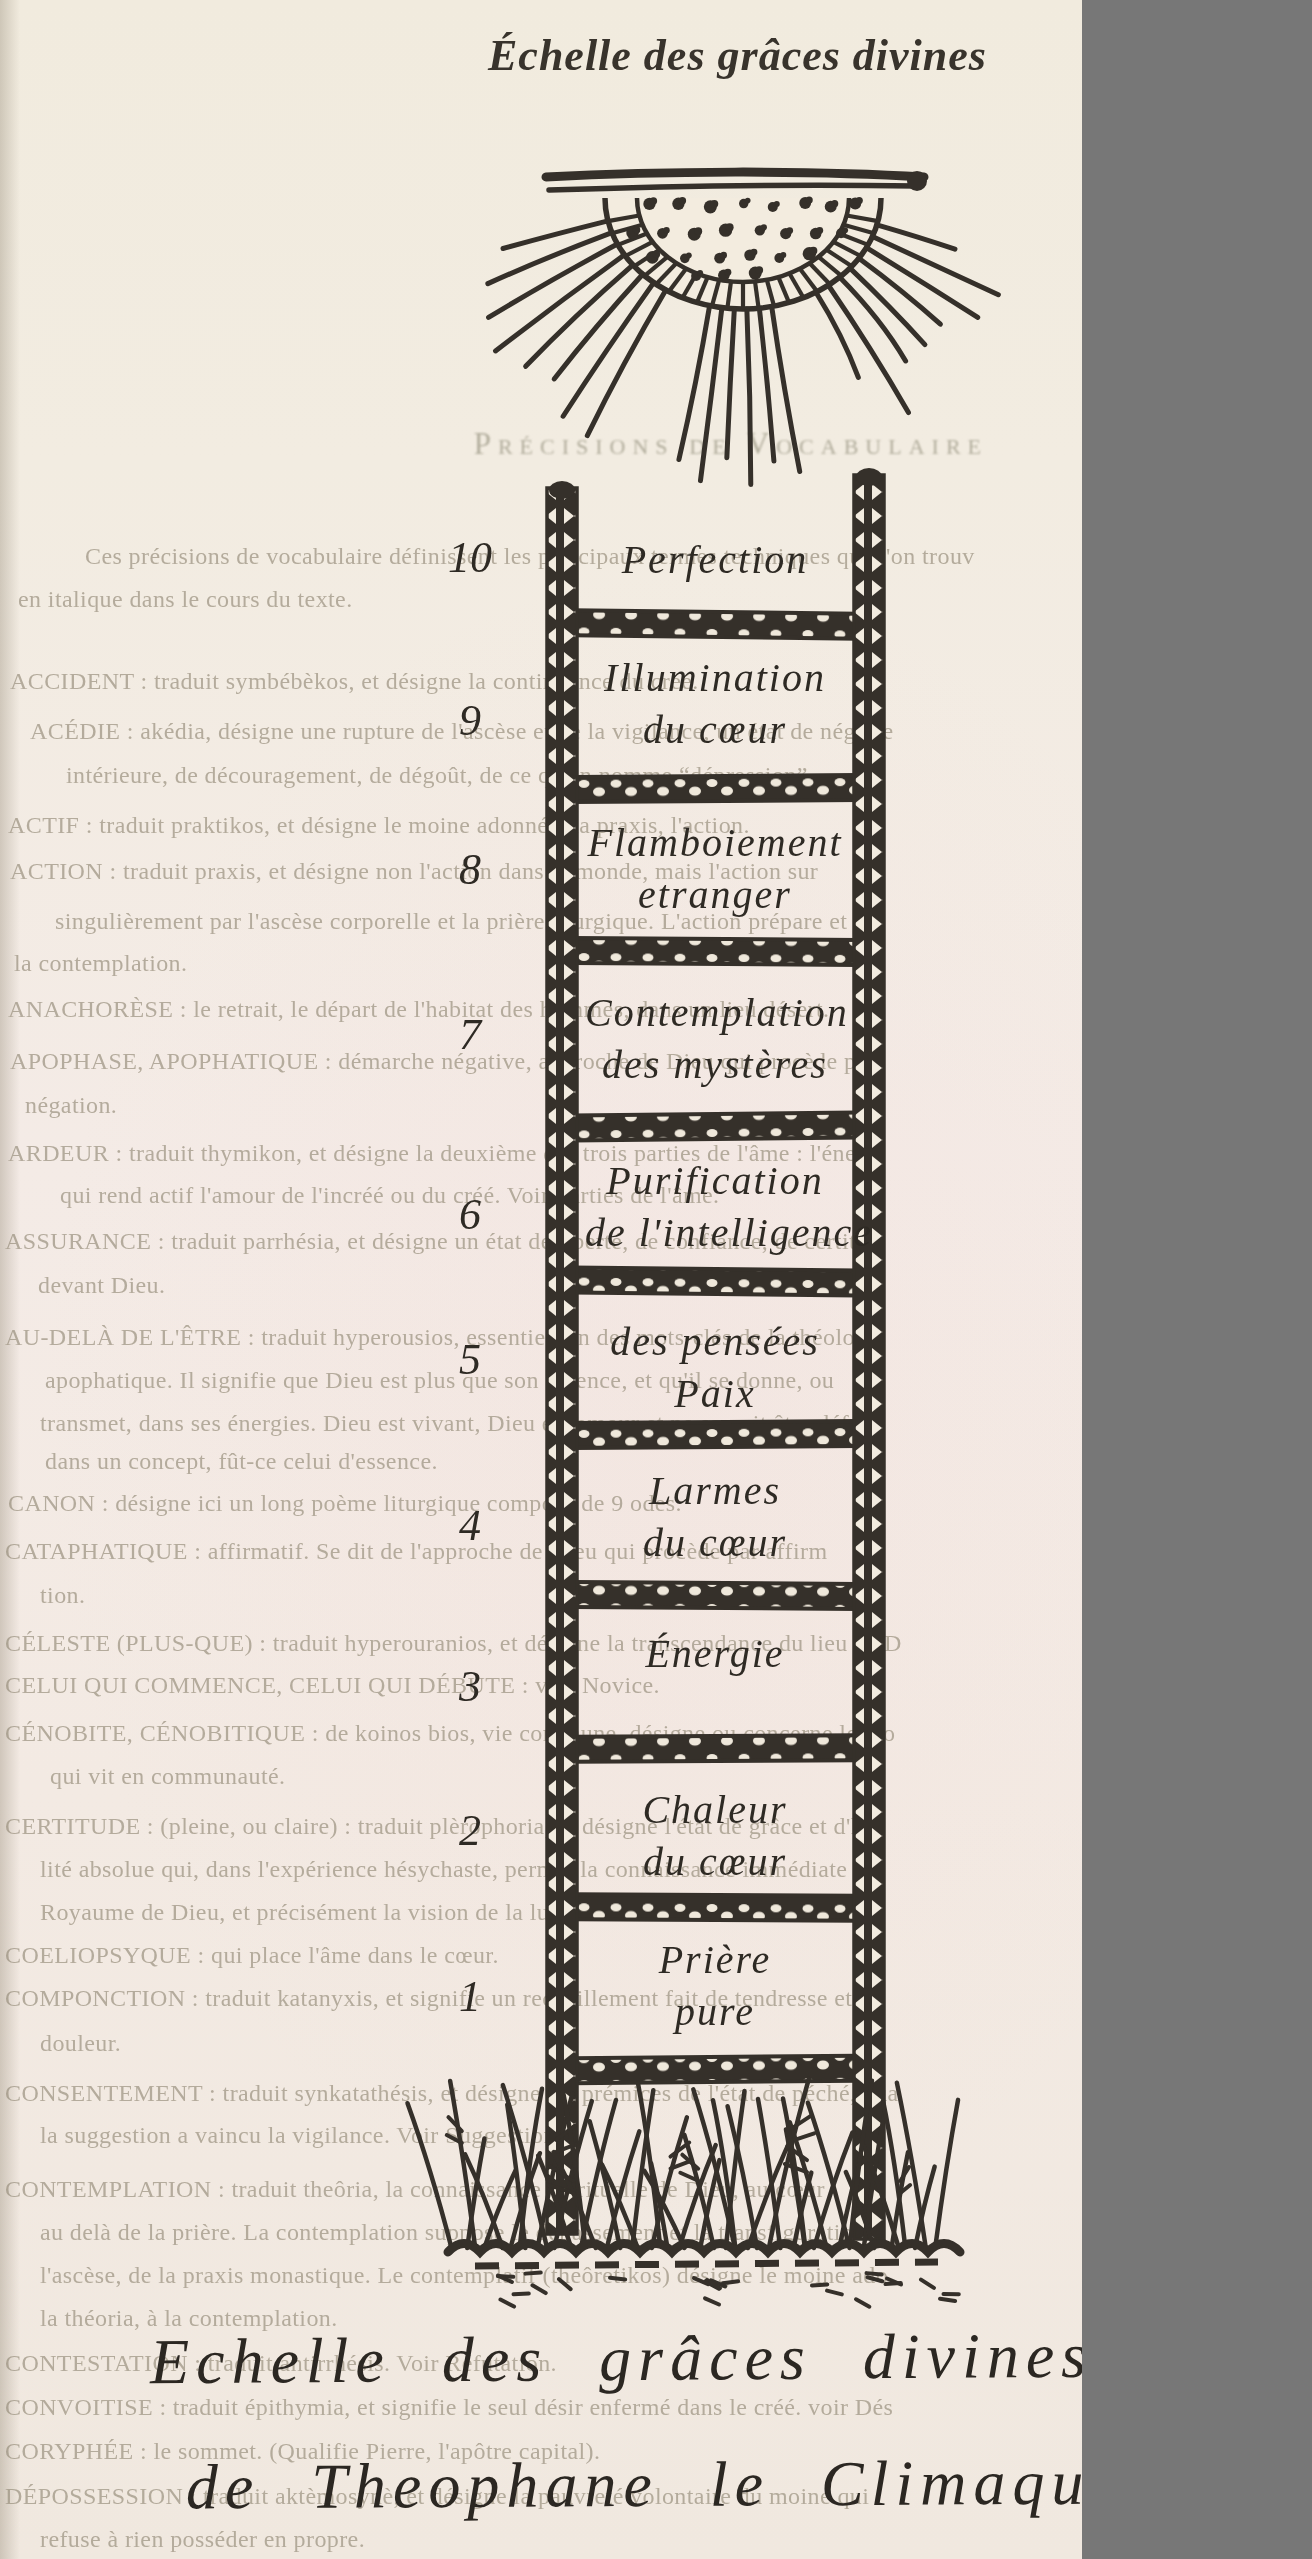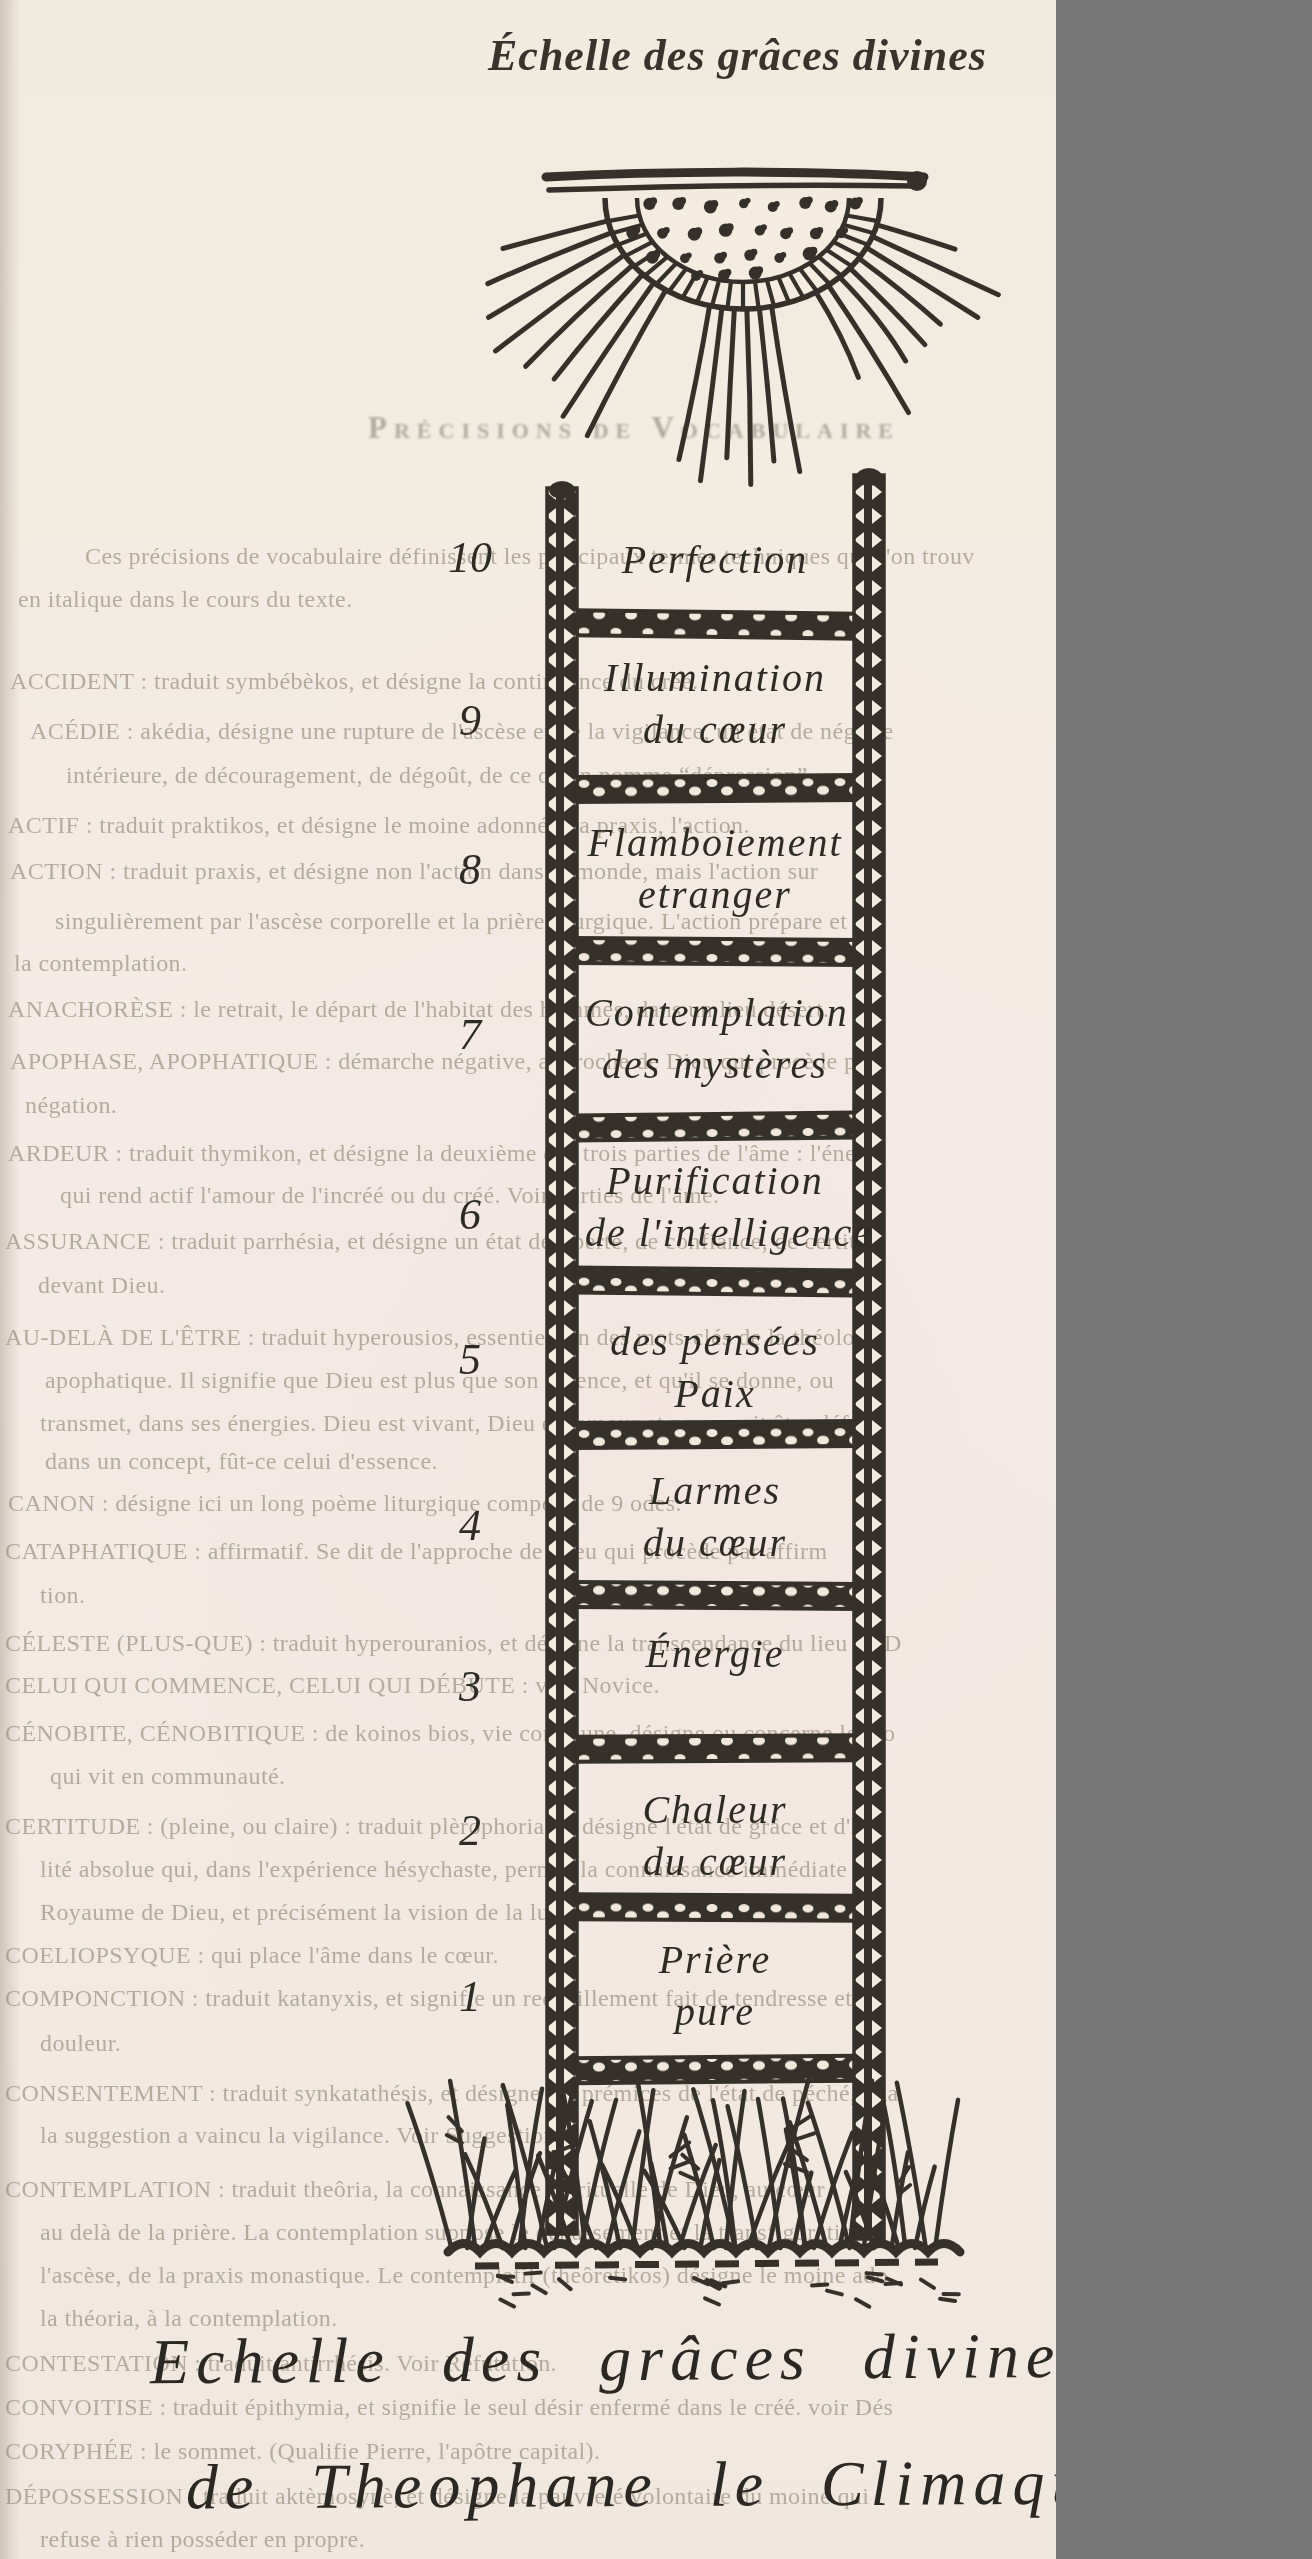--- a/index.html
+++ b/index.html
@@ -1,33 +1,34 @@
 <!DOCTYPE html>
 <html><head>
 <meta charset="utf-8">
 <style>
   html,body{margin:0;padding:0;background:#777;}
   #page{
     position:relative;width:1056px;height:2559px;overflow:hidden;
     background:linear-gradient(180deg,#f1ebde 0%,#f2ecE1 18%,#f4ebe6 45%,#f3eae3 70%,#f0e8df 100%);
     font-family:"Liberation Serif", serif;
+    padding-left:26px;
   }
   .blush{position:absolute;inset:0;z-index:1;pointer-events:none;
     background:radial-gradient(ellipse 900px 1200px at 62% 55%, rgba(238,203,203,0.14), rgba(238,203,203,0) 70%);}
   .edge-shadow{position:absolute;left:0;top:0;width:20px;height:100%;z-index:8;pointer-events:none;
     background:linear-gradient(90deg, rgba(150,140,122,0.38), rgba(150,140,122,0) 100%);}
   .page-title{
     position:absolute;left:488px;top:30px;width:480px;z-index:5;text-align:center;
     font-style:italic;font-weight:700;font-size:44px;color:#38332c;letter-spacing:1px;white-space:nowrap;}
   .ghost{position:absolute;z-index:2;color:#a39a89;opacity:.78;filter:blur(0.6px);
     font-size:24px;white-space:nowrap;letter-spacing:.4px;}
   .ghost-heading{
-    position:absolute;left:368px;top:410px;width:620px;z-index:2;text-align:left;
+    position:absolute;left:368px;top:426px;width:620px;z-index:2;text-align:right;
     color:#a6a290;opacity:.85;filter:blur(0.8px);
-    font-weight:700;font-size:31px;letter-spacing:7px;white-space:nowrap;font-variant:small-caps;}
+    font-weight:400;font-size:31px;letter-spacing:7px;white-space:nowrap;font-variant:small-caps;}
   #art{position:absolute;left:0;top:0;z-index:3;}
   .rung-number{
     position:absolute;z-index:4;width:120px;left:410px;text-align:center;
     font-style:italic;font-size:44px;color:#2e2a24;}
   .rung-label{
     position:absolute;z-index:4;left:585px;width:260px;text-align:center;
     font-style:italic;font-size:40px;line-height:52px;color:#2e2a24;letter-spacing:2px;white-space:nowrap;}
   .caption{
     position:absolute;z-index:5;font-style:italic;color:#2b2722;font-size:64px;
     letter-spacing:7px;word-spacing:28px;white-space:nowrap;}

